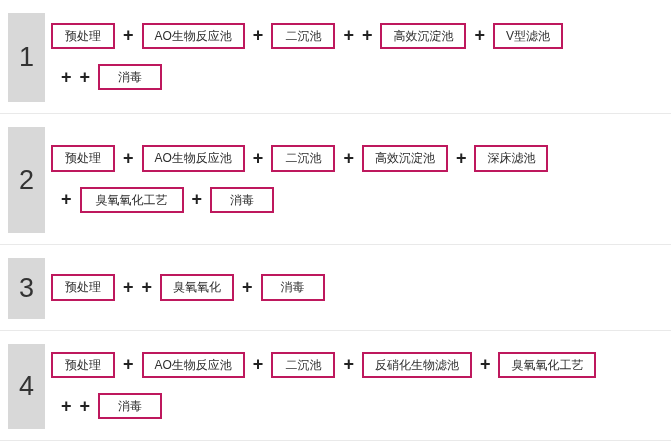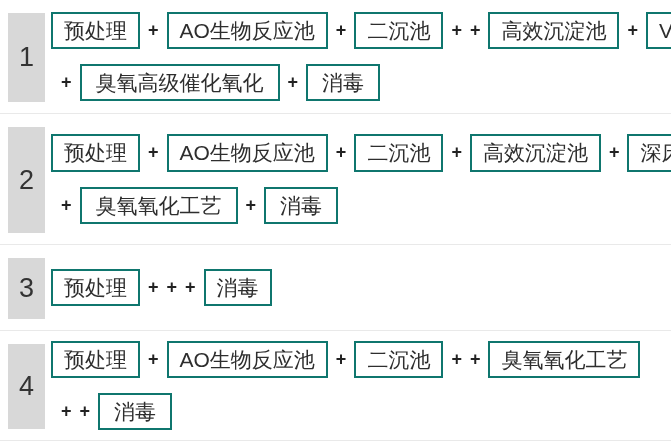--- a/index.html
+++ b/index.html
@@ -50,24 +50,24 @@
     display: flex;
     align-items: center;
     gap: 8px;
     white-space: nowrap;
   }
   .line.continuation {
     margin-left: 10px;
   }
   .box {
     box-sizing: border-box;
-    border: 2px solid #0f766e;
+    border: 2px solid #be185d;
     background: #ffffff;
     color: #2e2e2e;
-    font-size: 21px;
+    font-size: 12px;
     line-height: 1.2;
     padding: 4px 11px;
     min-width: 64px;
     text-align: center;
     flex: 0 0 auto;
   }
   .line.continuation .box {
     padding: 4px 14px;
   }
   .plus {
@@ -92,21 +92,20 @@
             <span class="plus">+</span>
             <span class="box">二沉池</span>
             <span class="plus">+</span>
             <span class="plus">+</span>
             <span class="box">高效沉淀池</span>
             <span class="plus">+</span>
             <span class="box">V型滤池</span>
           </div>
           <div class="line continuation">
             <span class="plus">+</span>
-            <span class="box">臭氧高级催化氧化</span>
             <span class="plus">+</span>
             <span class="box">消毒</span>
           </div>
         </div>
       </div>
       <div class="row row-2">
         <div class="row-number">2</div>
         <div class="row-content">
           <div class="line">
             <span class="box">预处理</span>
@@ -127,35 +126,37 @@
           </div>
         </div>
       </div>
       <div class="row row-3">
         <div class="row-number">3</div>
         <div class="row-content">
           <div class="line">
             <span class="box">预处理</span>
             <span class="plus">+</span>
             <span class="plus">+</span>
+            <span class="box">臭氧氧化</span>
             <span class="plus">+</span>
             <span class="box">消毒</span>
           </div>
         </div>
       </div>
       <div class="row row-4">
         <div class="row-number">4</div>
         <div class="row-content">
           <div class="line">
             <span class="box">预处理</span>
             <span class="plus">+</span>
             <span class="box">AO生物反应池</span>
             <span class="plus">+</span>
             <span class="box">二沉池</span>
             <span class="plus">+</span>
+            <span class="box">反硝化生物滤池</span>
             <span class="plus">+</span>
             <span class="box">臭氧氧化工艺</span>
           </div>
           <div class="line continuation">
             <span class="plus">+</span>
             <span class="plus">+</span>
             <span class="box">消毒</span>
           </div>
         </div>
       </div>

